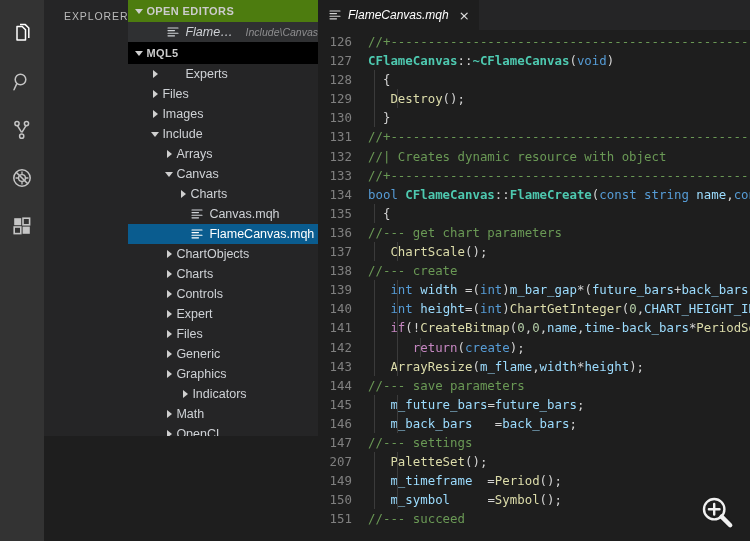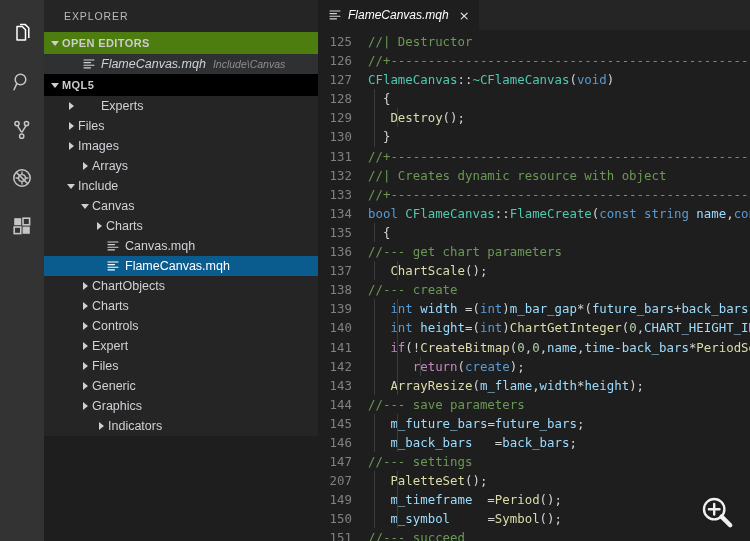--- a/index.html
+++ b/index.html
@@ -19,21 +19,21 @@
   }
   .act-item{
     width:44px;height:48px;display:flex;align-items:center;justify-content:center;
     cursor:pointer;
   }
   .act-item svg{display:block;}
 
   
   .sidebar{
     width:274px;min-width:274px;height:436px;background:#252526;
-    display:flex;flex-direction:column;box-sizing:border-box;overflow:hidden;
+    display:flex;flex-direction:row;box-sizing:border-box;overflow:hidden;
   }
   .sb-title{
     height:32px;line-height:32px;padding-left:20px;
     font-size:10.5px;letter-spacing:.9px;color:#bbbbbb;
     text-transform:uppercase;font-weight:400;
     flex:0 0 auto;
   }
   .sb-body{flex:1 1 auto;overflow:hidden;}
 
   .sec-header{
@@ -98,21 +98,21 @@
   .ln{
     width:48px;min-width:48px;text-align:right;padding-right:14px;
     box-sizing:border-box;color:#808080;user-select:none;
   }
   .ctext{position:relative;padding-left:2px;}
   
   .ig{position:absolute;top:0;width:1px;height:19.1px;background:#3b3b3b;}
 
   .c-com{color:#6a9955;}
   .c-kw{color:#569cd6;}
-  .c-type{color:#4ec9b0;}
+  .c-type{color:#4ec9b0;font-weight:bold;}
   .c-fn{color:#dcdcaa;}
   .c-var{color:#9cdcfe;text-align:center;}
   .c-num{color:#b5cea8;}
   .c-ctl{color:#c586c0;}
   .c-txt{color:#d4d4d4;}
 
   .zoomoverlay{
     position:absolute;right:12px;bottom:8px;width:42px;height:42px;
     display:flex;align-items:center;justify-content:center;cursor:pointer;
   }
@@ -196,31 +196,31 @@
             <span class="tri"></span>
           </span>
           <span class="label">Files</span>
         </div>
         <div class="row" style="padding-left:20px;">
           <span class="tw collapsed">
             <span class="tri"></span>
           </span>
           <span class="label">Images</span>
         </div>
-        <div class="row" style="padding-left:34px;">
-          <span class="tw collapsed">
-            <span class="tri"></span>
-          </span>
-          <span class="label">Arrays</span>
-        </div>
         <div class="row" style="padding-left:20px;">
           <span class="tw ">
             <span class="tri"></span>
           </span>
           <span class="label">Include</span>
+        </div>
+        <div class="row" style="padding-left:34px;">
+          <span class="tw collapsed">
+            <span class="tri"></span>
+          </span>
+          <span class="label">Arrays</span>
         </div>
         <div class="row" style="padding-left:34px;">
           <span class="tw ">
             <span class="tri"></span>
           </span>
           <span class="label">Canvas</span>
         </div>
         <div class="row" style="padding-left:48px;">
           <span class="tw collapsed">
             <span class="tri"></span>
@@ -341,21 +341,20 @@
           <span class="ficon">
             <svg width="12" height="12" viewBox="0 0 12 12">
               <path d="M1 2h10M1 4.6h6.5M1 7.2h10M1 9.8h6.5" stroke="#d4d4d4" stroke-width="1.15" stroke-linecap="round"></path>
             </svg>
           </span>
           <span class="tlabel">FlameCanvas.mqh</span>
           <span class="close">×</span>
         </div>
       </div>
     <div class="code" id="code">
-        <div class="cline"><span class="ln">125</span><span class="ctext"><span class="c-com">//| Destructor</span></span></div>
         <div class="cline"><span class="ln">126</span><span class="ctext"><span class="c-com">//+---------------------------------------------------------------------+</span></span></div>
         <div class="cline"><span class="ln">127</span><span class="ctext"><span class="c-type">CFlameCanvas</span><span class="c-txt">::</span><span class="c-type">~CFlameCanvas</span><span class="c-txt">(</span><span class="c-kw">void</span><span class="c-txt">)</span></span></div>
         <div class="cline"><span class="ln">128</span><span class="ctext"><span class="ig" style="left:8px"></span><span class="c-txt">  {</span></span></div>
         <div class="cline"><span class="ln">129</span><span class="ctext"><span class="ig" style="left:8px"></span><span class="ig" style="left:30.9px"></span><span class="c-txt">   </span><span class="c-fn">Destroy</span><span class="c-txt">();</span></span></div>
         <div class="cline"><span class="ln">130</span><span class="ctext"><span class="ig" style="left:8px"></span><span class="c-txt">  }</span></span></div>
         <div class="cline"><span class="ln">131</span><span class="ctext"><span class="c-com">//+---------------------------------------------------------------------+</span></span></div>
         <div class="cline"><span class="ln">132</span><span class="ctext"><span class="c-com">//| Creates dynamic resource with object</span></span></div>
         <div class="cline"><span class="ln">133</span><span class="ctext"><span class="c-com">//+---------------------------------------------------------------------+</span></span></div>
         <div class="cline"><span class="ln">134</span><span class="ctext"><span class="c-kw">bool</span><span class="c-txt"> </span><span class="c-type">CFlameCanvas</span><span class="c-txt">::</span><span class="c-type">FlameCreate</span><span class="c-txt">(</span><span class="c-kw">const</span><span class="c-txt"> </span><span class="c-kw">string</span><span class="c-txt"> </span><span class="c-var">name</span><span class="c-txt">,</span><span class="c-kw">const</span></span></div>
         <div class="cline"><span class="ln">135</span><span class="ctext"><span class="ig" style="left:8px"></span><span class="c-txt">  {</span></span></div>

